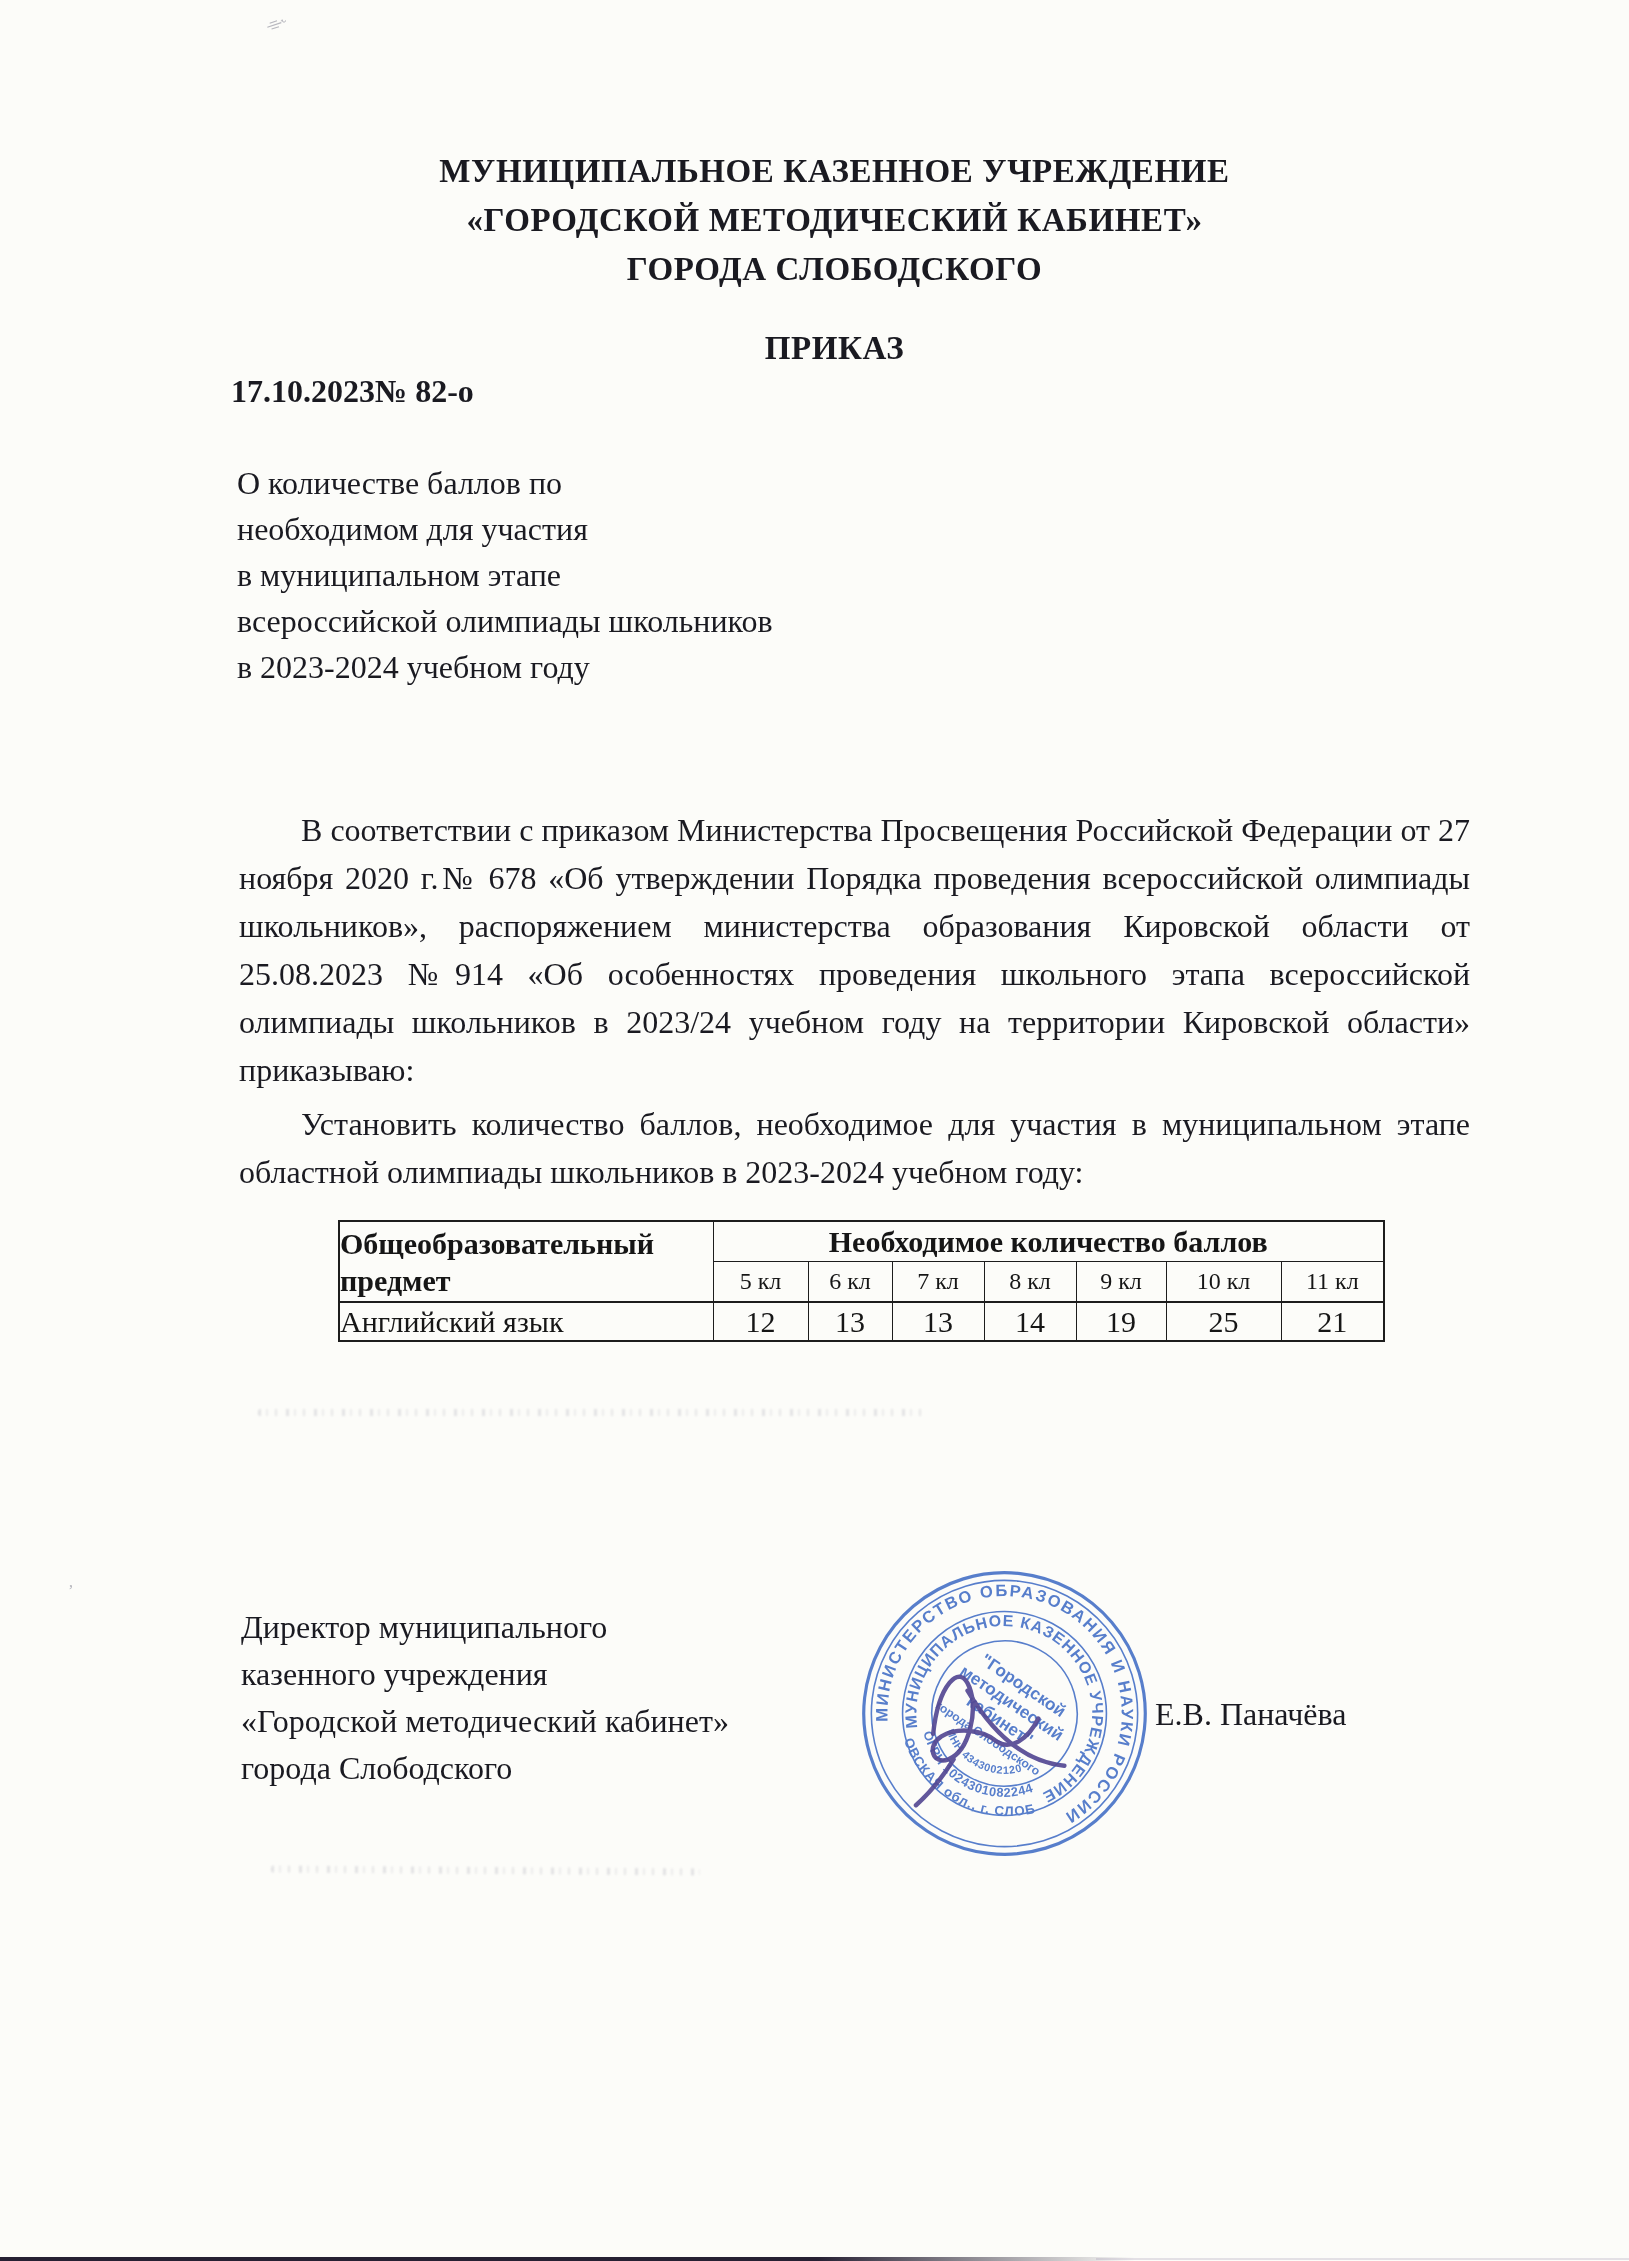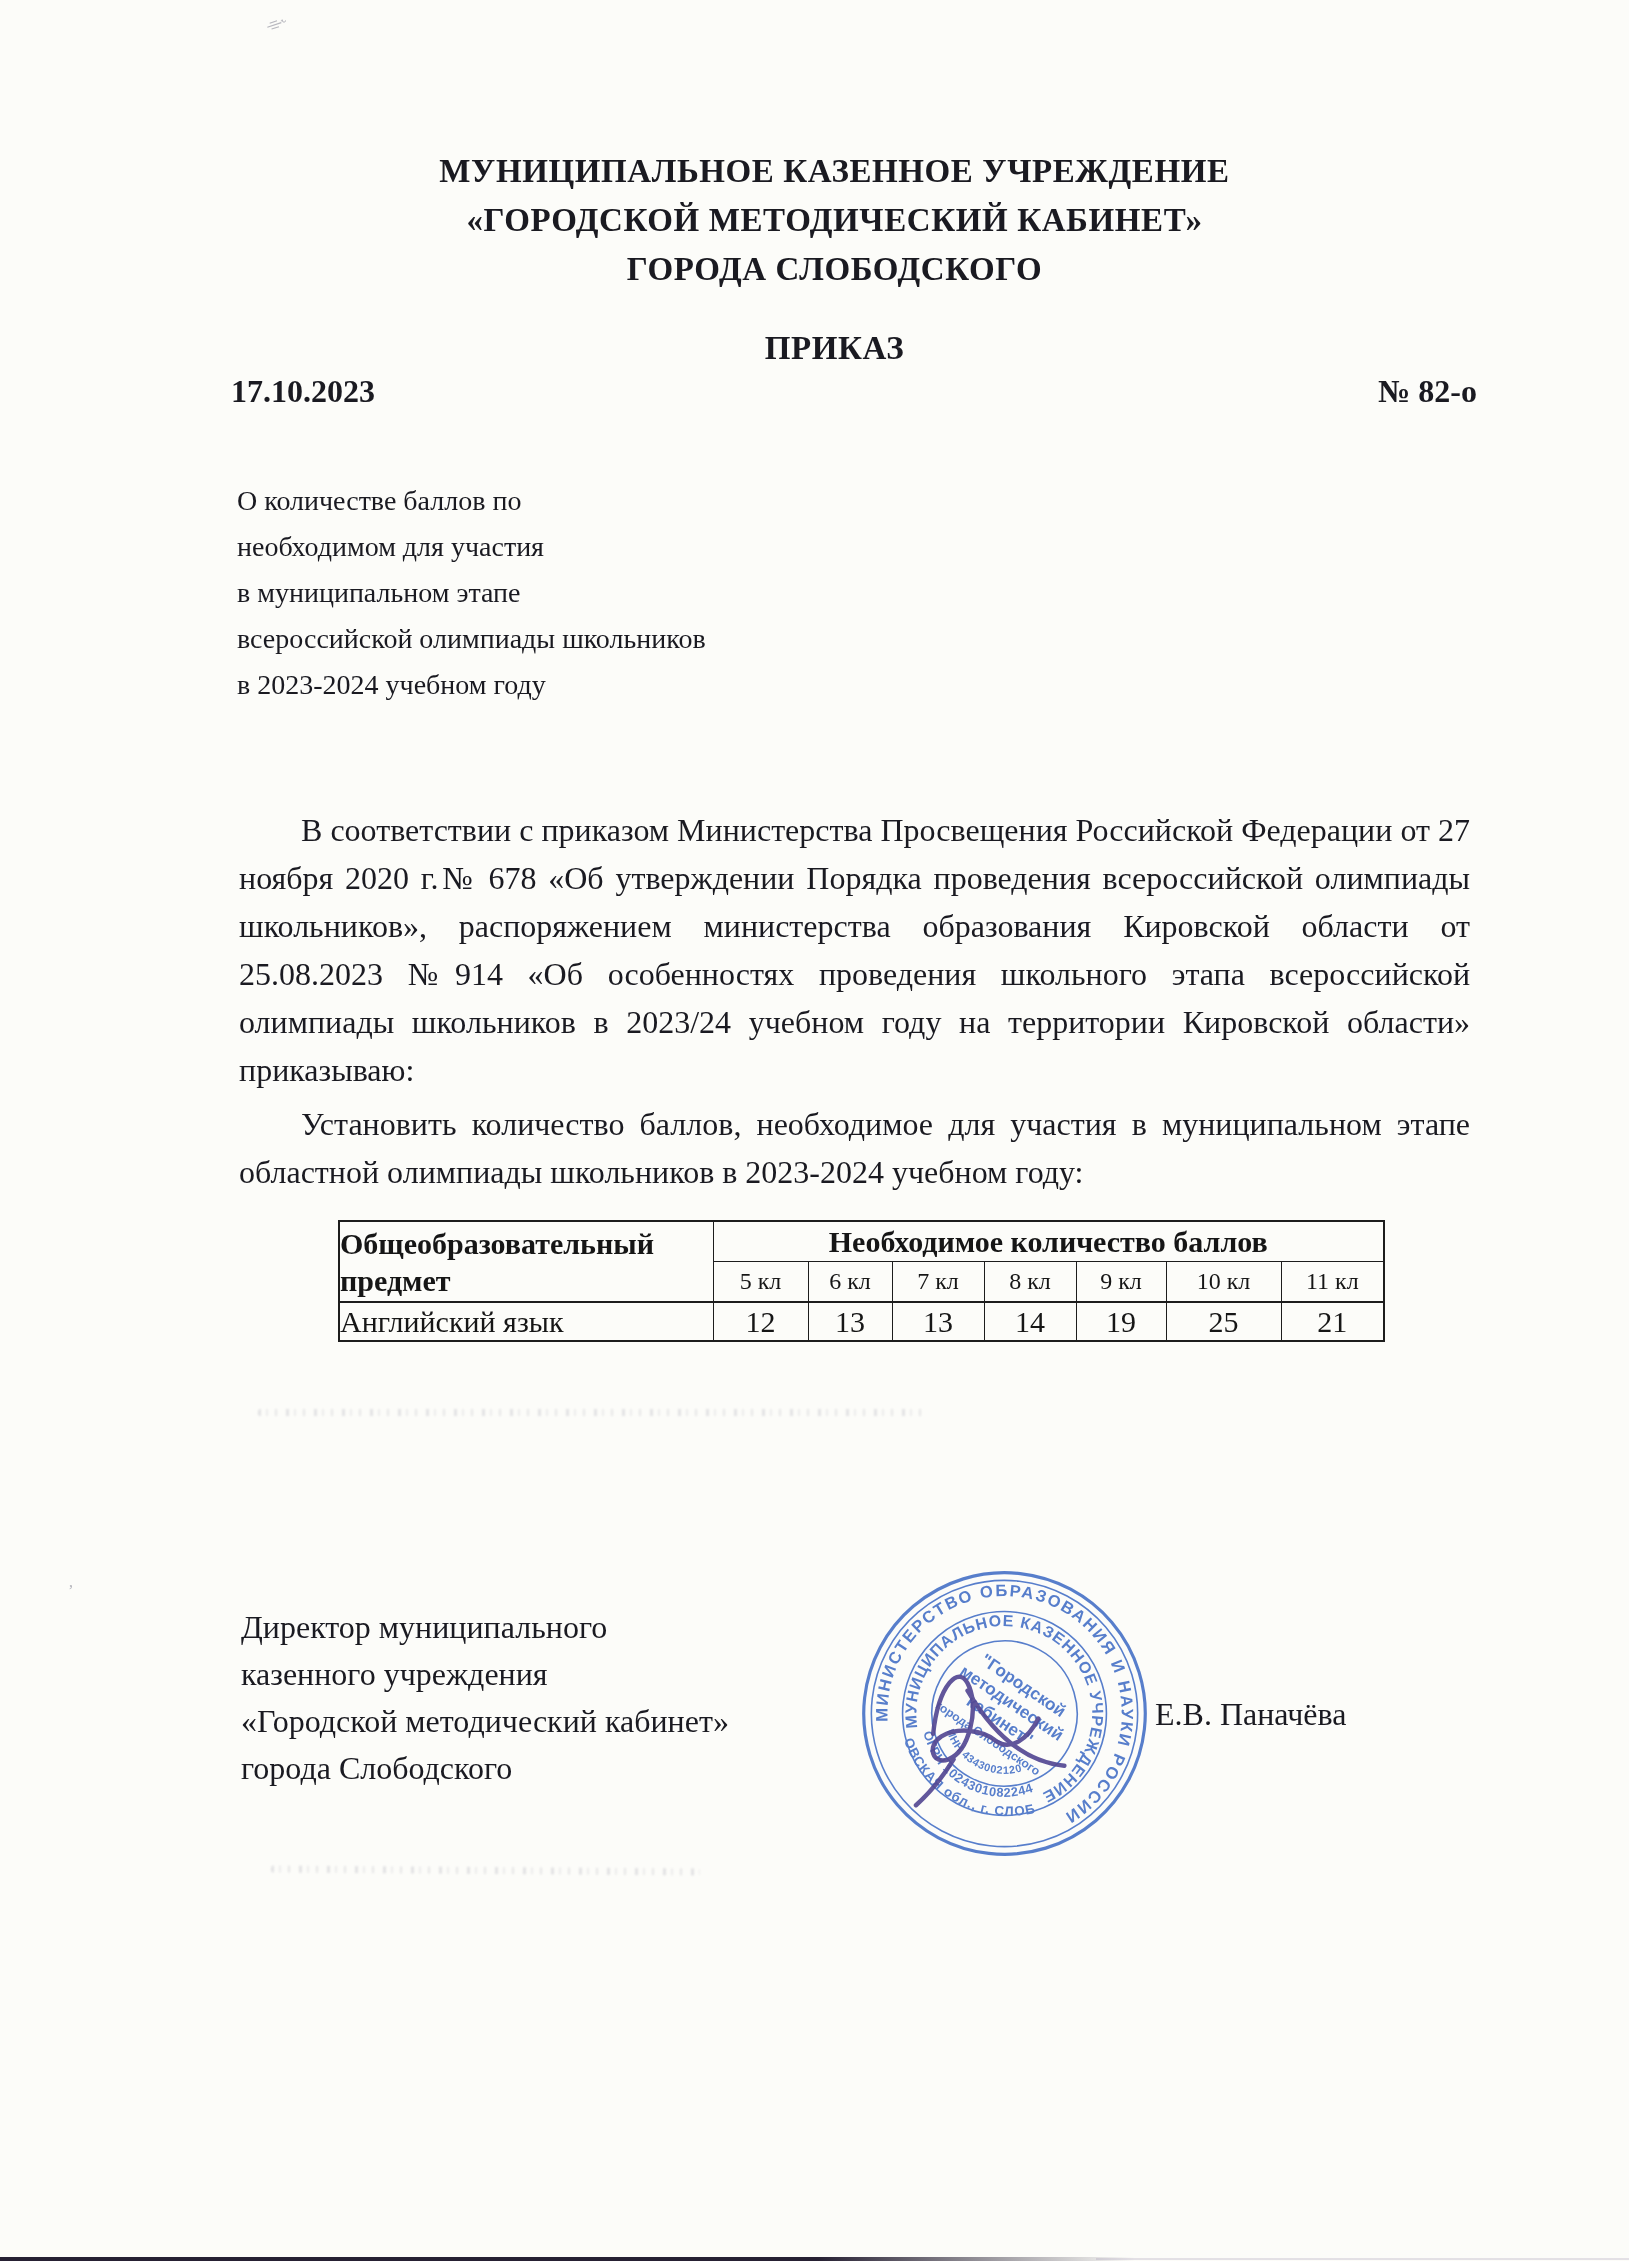--- a/index.html
+++ b/index.html
@@ -19,28 +19,28 @@
     position:absolute;top:147px;left:193px;width:1283px;
     text-align:center;font-weight:bold;font-size:33px;line-height:49px;
     letter-spacing:0.6px;
   }
   .doc-title{
     position:absolute;top:330px;left:193px;width:1283px;
     text-align:center;font-weight:bold;font-size:33px;letter-spacing:0.6px;
   }
   .meta-row{
     position:absolute;top:373px;left:231px;width:1246px;
-    display:flex;justify-content:space-between;
+    display:flex;justify-content:flex-start;
     font-weight:bold;font-size:32px;
   }
 
   
   .subject{
-    position:absolute;top:478px;left:237px;
-    font-size:28px;line-height:46px;
+    position:absolute;top:460px;left:237px;
+    font-size:32px;line-height:46px;
   }
 
   
   .body-text{
     position:absolute;top:800px;left:233px;width:1243px;
     font-size:32px;line-height:48px;text-align:justify;
   }
   .body-text p{margin:6px;text-indent:62px;}
 
   

